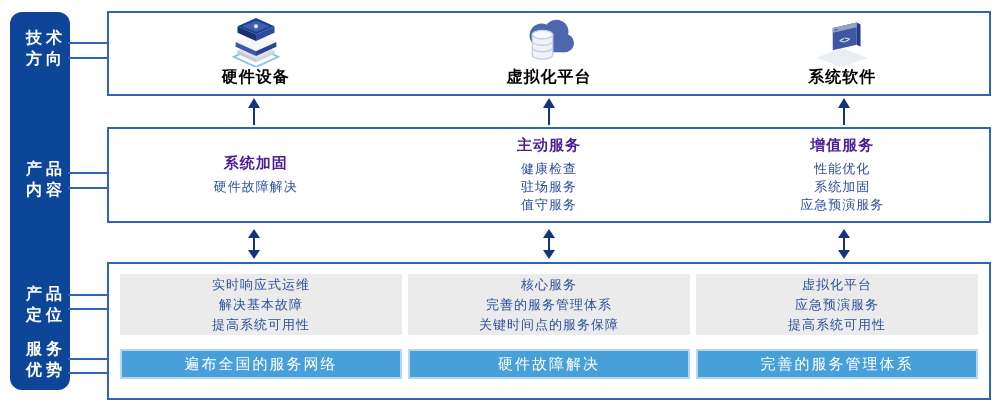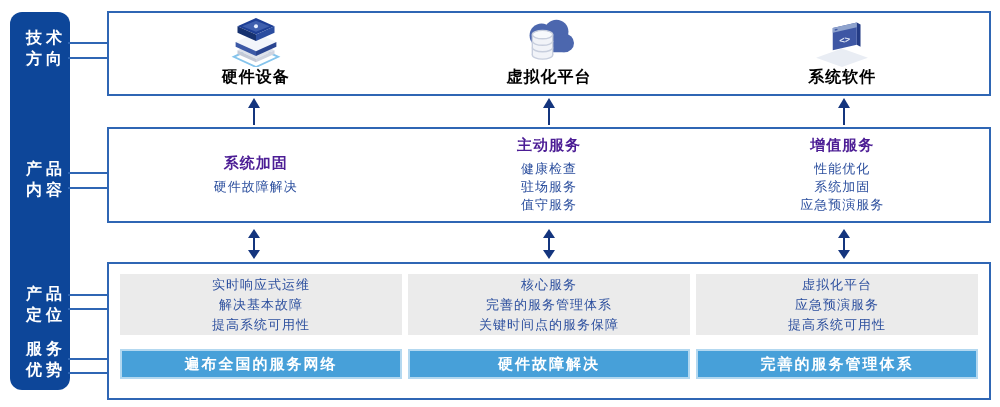--- a/index.html
+++ b/index.html
@@ -37,21 +37,21 @@
   .band2{top:228px;height:32px;}
 
   
   .box-bottom{top:262px;height:138px;padding:10px 11px 0 11px;gap:6px;}
   .bottom-col{flex:1 1 0;display:flex;flex-direction:column;}
   .gray-panel{height:61px;background:#ebebeb;display:flex;flex-direction:column;
     align-items:center;justify-content:center;}
   .pos-line{font-size:13px;color:#2c4f9e;line-height:20px;letter-spacing:1px;}
   .adv-bar{margin-top:14px;height:30px;box-sizing:border-box;background:#47a0d9;
     border:2px solid #b3d8f0;display:flex;align-items:center;justify-content:center;
-    color:#ffffff;font-size:15px;font-weight:bold;letter-spacing:2px;}
+    color:#ffffff;font-size:15px;font-weight:normal;letter-spacing:2px;}
 </style>
 </head>
 <body>
 
 <div class="stage">
 
   <aside class="sidebar">
     <div class="side-label" style="top:15px">
       <div>技术</div>
       <div>方向</div>

